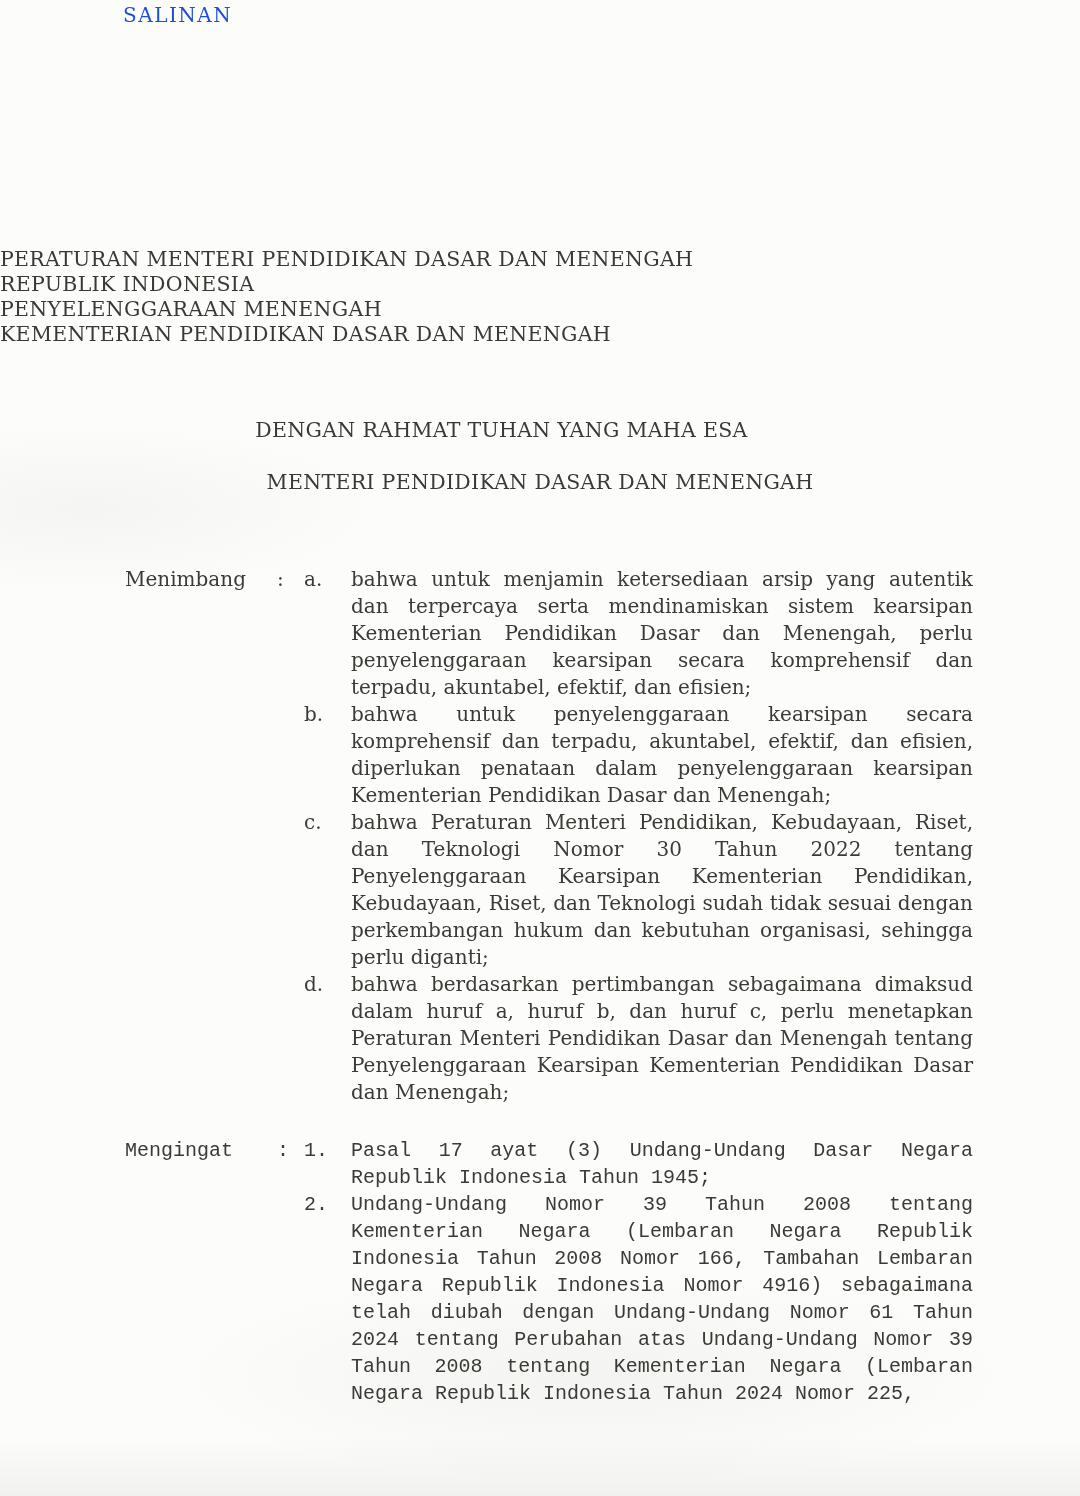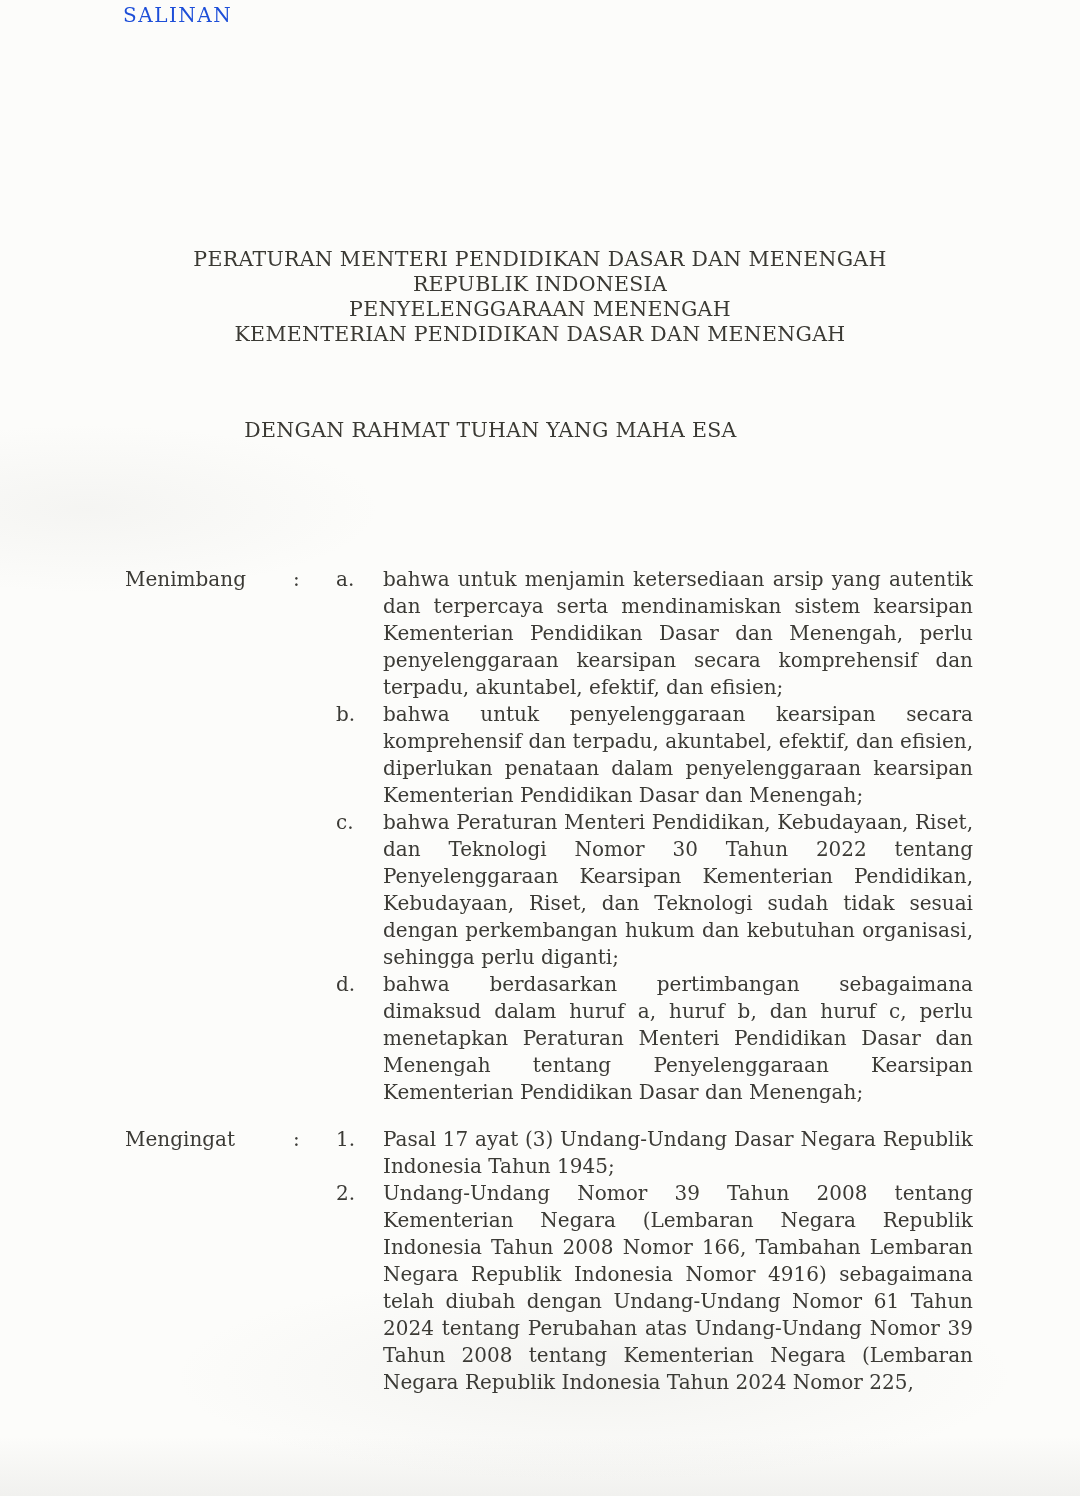--- a/index.html
+++ b/index.html
@@ -33,30 +33,29 @@
     font-size: 20px;
     letter-spacing: 1.5px;
     color: #1d4ed8;
   }
 
   .title-block {
     position: absolute;
     left: 0;
     top: 247px;
     width: 1080px;
-    text-align: center;
     font-size: 20.5px;
     line-height: 25px;
     letter-spacing: 0.3px;
     color: #3a3933;
   }
 
   .invocation {
     position: absolute;
-    left: 1px;
+    left: 12px;
     top: 418px;
     width: 979px;
     text-align: center;
     font-size: 20.5px;
     letter-spacing: 0.3px;
     color: #3a3933;
   }
 
   .authority-block {
     position: absolute;
@@ -75,24 +74,24 @@
     left: 125px;
     top: 566px;
     width: 848px;
     font-size: 20px;
     line-height: 27px;
   }
 
   .section {
     display: flex;
     align-items: flex-start;
-    gap: 16px;
   }
   .section + .section {
-    margin-top: 20px;
+    margin-top: 31px;
+    font-family: Liberation Mono, monospace;
   }
   .section-label {
     width: 152px;
     flex: 0 0 152px;
   }
   .section-colon {
     width: 27px;
     flex: 0 0 27px;
   }
   .section-items {
@@ -125,20 +124,21 @@
 <div class="title-block">
   <div>PERATURAN MENTERI PENDIDIKAN DASAR DAN MENENGAH</div>
   <div>REPUBLIK INDONESIA</div>
   <div>PENYELENGGARAAN MENENGAH</div>
   <div>KEMENTERIAN PENDIDIKAN DASAR DAN MENENGAH</div>
 </div>
 
 <div class="invocation">DENGAN RAHMAT TUHAN YANG MAHA ESA</div>
 
 <div class="authority-block">
+  <div>MENTERI PENDIDIKAN DASAR DAN MENENGAH</div>
 </div>
 
 <div class="body-block">
 
   <div class="section">
     <div class="section-label">Menimbang</div>
     <div class="section-colon">:</div>
     <div class="section-items">
       <div class="item">
         <div class="item-marker">a.</div>

